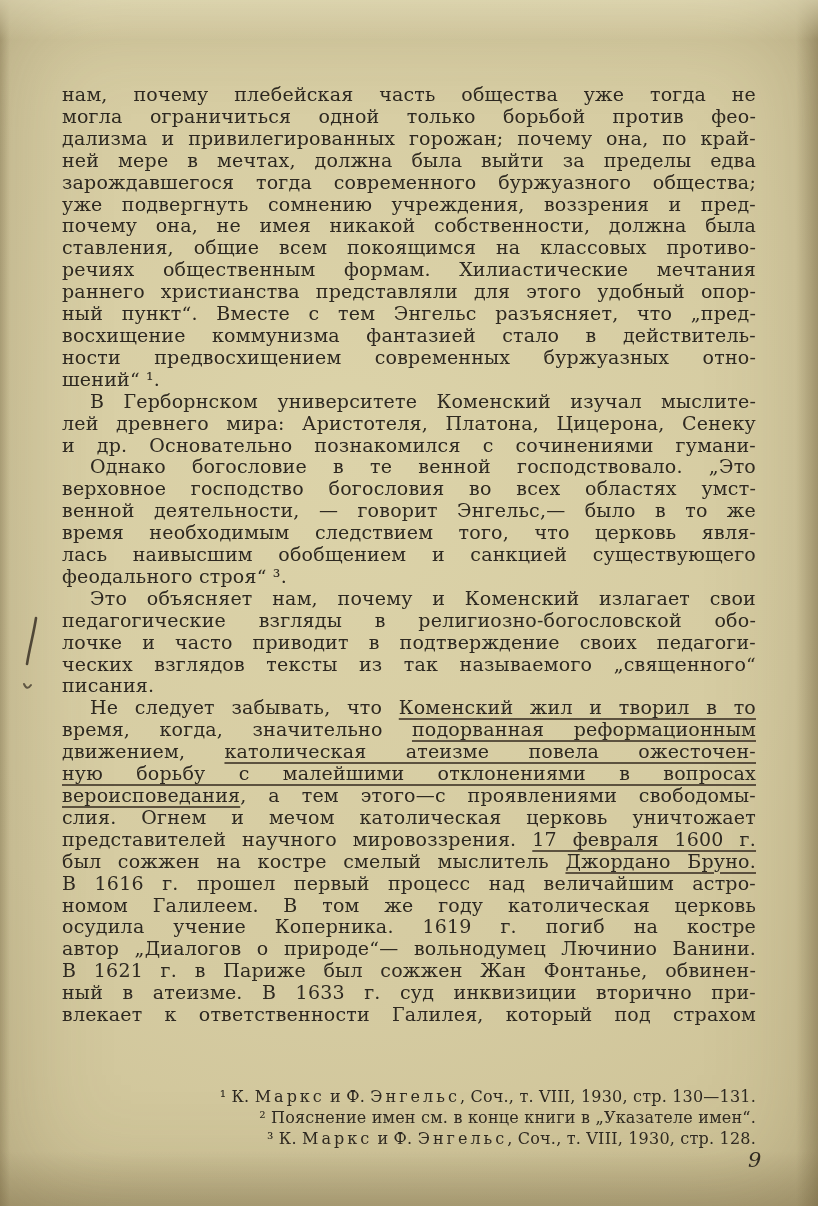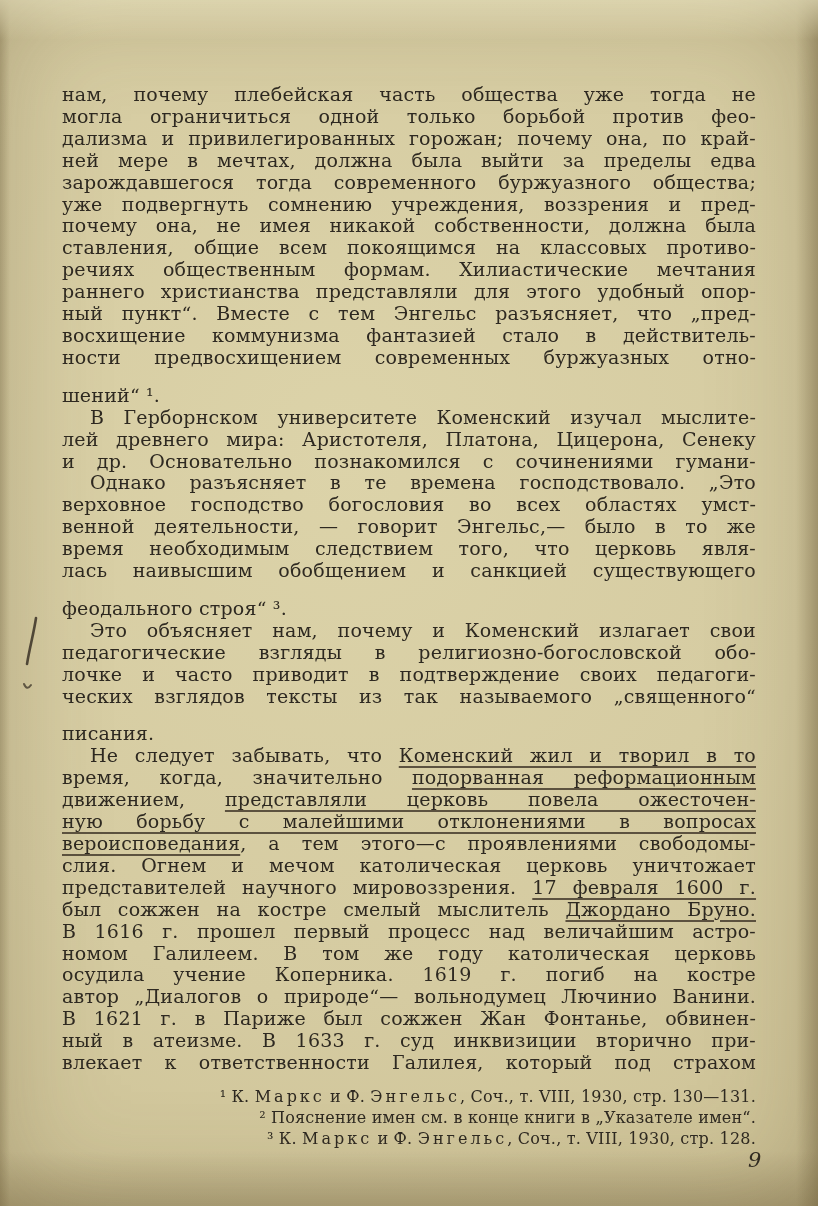--- a/index.html
+++ b/index.html
@@ -29,21 +29,21 @@
     font-size: 19px;
     line-height: 21.9px;
     letter-spacing: 0.2px;
   }
   .paragraph { margin: 0; }
   .line {
     text-align: justify;
     text-align-last: justify;
     white-space: normal;
   }
-  .line.end { text-align-last: left; margin-top: 16px; }
+  .line.end { text-align-last: left; }
   .line.indent { padding-left: 28px; }
   .u {
     text-decoration: underline;
     text-decoration-thickness: 1.5px;
     text-underline-offset: 3.5px;
     text-decoration-color: rgba(70,60,46,0.85);
   }
   .sp { letter-spacing: 3px; }
   .footnotes {
     position: absolute;
@@ -91,38 +91,38 @@
         <div class="line"><span>восхищение коммунизма фантазией стало в действитель-</span></div>
         <div class="line"><span>ности предвосхищением современных буржуазных отно-</span></div>
         <div class="line end"><span>шений“ ¹.</span></div>
       </div>
       <div class="paragraph">
         <div class="line indent"><span>В Герборнском университете Коменский изучал мыслите-</span></div>
         <div class="line"><span>лей древнего мира: Аристотеля, Платона, Цицерона, Сенеку</span></div>
         <div class="line"><span>и др. Основательно познакомился с сочинениями гумани-</span></div>
       </div>
       <div class="paragraph">
-        <div class="line indent"><span>Однако разъясняет в те времена господствовало. „Это</span></div>
+        <div class="line indent"><span>Однако богословие в те венной господствовало. „Это</span></div>
         <div class="line"><span>верховное господство богословия во всех областях умст-</span></div>
         <div class="line"><span>венной деятельности, — говорит Энгельс,— было в то же</span></div>
         <div class="line"><span>время необходимым следствием того, что церковь явля-</span></div>
         <div class="line"><span>лась наивысшим обобщением и санкцией существующего</span></div>
         <div class="line end"><span>феодального строя“ ³.</span></div>
       </div>
       <div class="paragraph">
         <div class="line indent"><span>Это объясняет нам, почему и Коменский излагает свои</span></div>
         <div class="line"><span>педагогические взгляды в религиозно-богословской обо-</span></div>
         <div class="line"><span>лочке и часто приводит в подтверждение своих педагоги-</span></div>
         <div class="line"><span>ческих взглядов тексты из так называемого „священного“</span></div>
         <div class="line end"><span>писания.</span></div>
       </div>
       <div class="paragraph">
         <div class="line indent"><span>Не следует забывать, что </span><span class="u">Коменский жил и творил в то</span></div>
         <div class="line"><span>время, когда, значительно </span><span class="u">подорванная реформационным</span></div>
-        <div class="line"><span>движением, </span><span class="u">представляли церковь повела ожесточен-</span></div>
+        <div class="line"><span>движением, </span><span class="u">католическая атеизме повела ожесточен-</span></div>
         <div class="line"><span class="u">ную борьбу с малейшими отклонениями в вопросах</span></div>
         <div class="line"><span class="u">вероисповедания</span><span>, а тем этого—с проявлениями свободомы-</span></div>
         <div class="line"><span>слия. Огнем и мечом католическая церковь уничтожает</span></div>
         <div class="line"><span>представителей научного мировоззрения. </span><span class="u">17 февраля 1600 г.</span></div>
         <div class="line"><span>был сожжен на костре смелый мыслитель </span><span class="u">Джордано Бруно.</span></div>
         <div class="line"><span>В 1616 г. прошел первый процесс над величайшим астро-</span></div>
         <div class="line"><span>номом Галилеем. В том же году католическая церковь</span></div>
         <div class="line"><span>осудила учение Коперника. 1619 г. погиб на костре</span></div>
         <div class="line"><span>автор „Диалогов о природе“— вольнодумец Лючинио Ванини.</span></div>
         <div class="line"><span>В 1621 г. в Париже был сожжен Жан Фонтанье, обвинен-</span></div>

